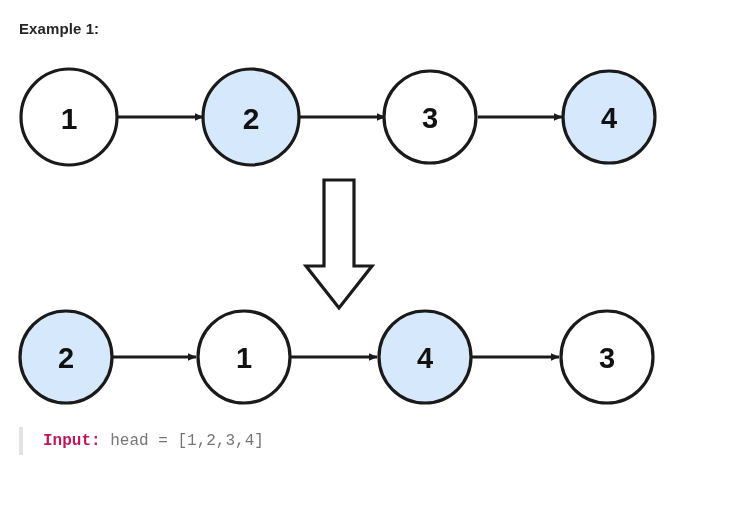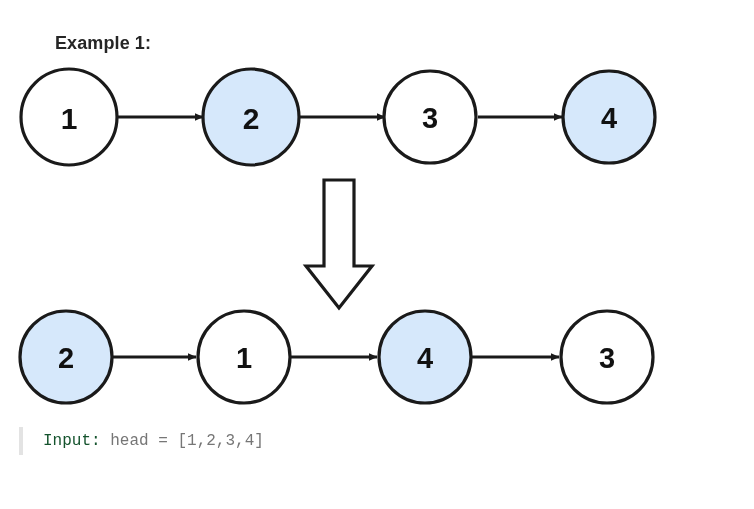--- a/index.html
+++ b/index.html
@@ -13,27 +13,26 @@
     position: relative;
     overflow: hidden;
     font-family: "Liberation Sans", sans-serif;
     color: #262626;
   }
 
   
   .example-title {
     position: absolute;
     left: 19px;
-    top: 33px;
-    font-size: 18px;
+    top: 19px;
+    font-size: 15px;
     font-weight: bold;
     letter-spacing: .1px;
     color: #262626;
     line-height: 20px;
-    margin-left: 36px;
   }
 
   
   .diagram {
     position: absolute;
     left: 0;
     top: 52px;
     width: 754px;
     height: 360px;
   }
@@ -63,22 +62,22 @@
     box-sizing: border-box;
   }
   .code-line {
     font-family: "Liberation Mono", monospace;
     font-size: 16px;
     line-height: 24px;
     white-space: pre;
     color: #767676;
   }
   .code-key {
-    font-weight: normal;
-    color: #14532d;
+    font-weight: bold;
+    color: #be185d;
   }
 </style>
 </head>
 <body>
 
 <div class="example-title">Example 1:</div>
 
 <div class="diagram">
   <svg width="754" height="360" viewBox="0 0 754 360" xmlns="http://www.w3.org/2000/svg">
 

